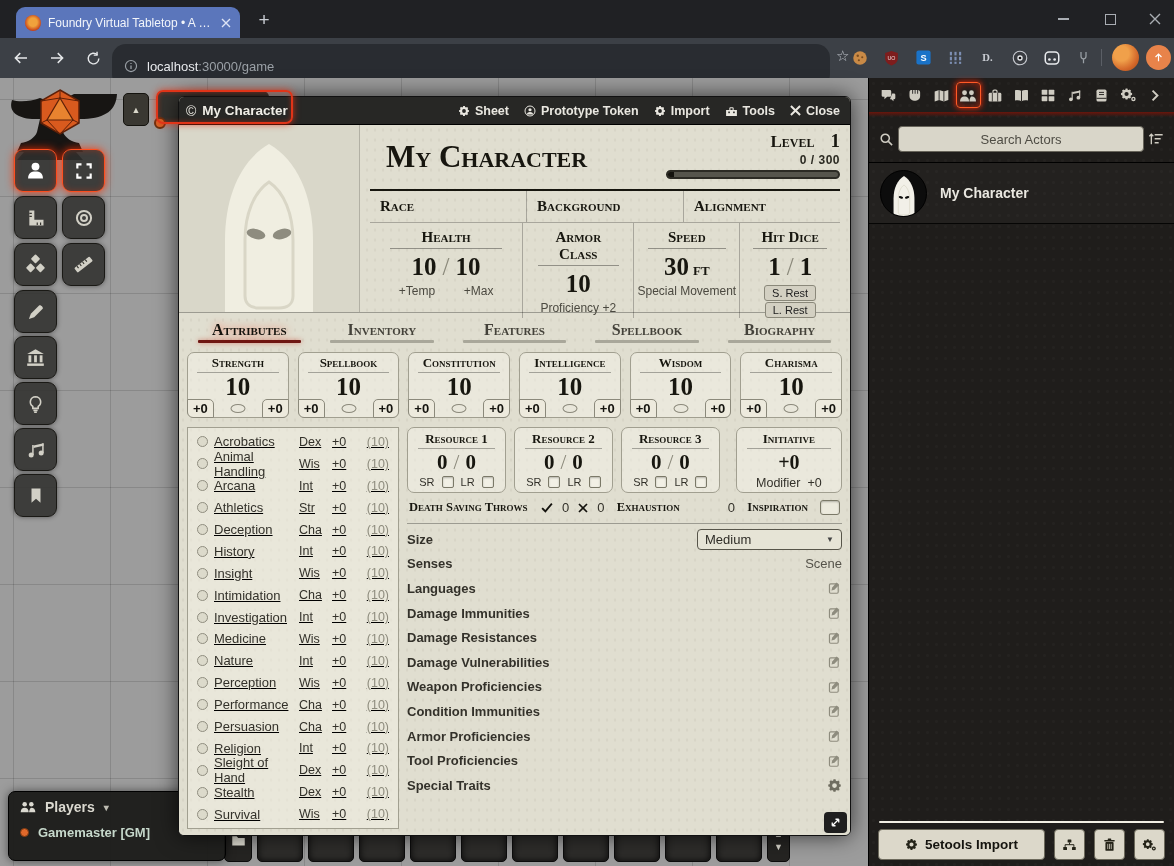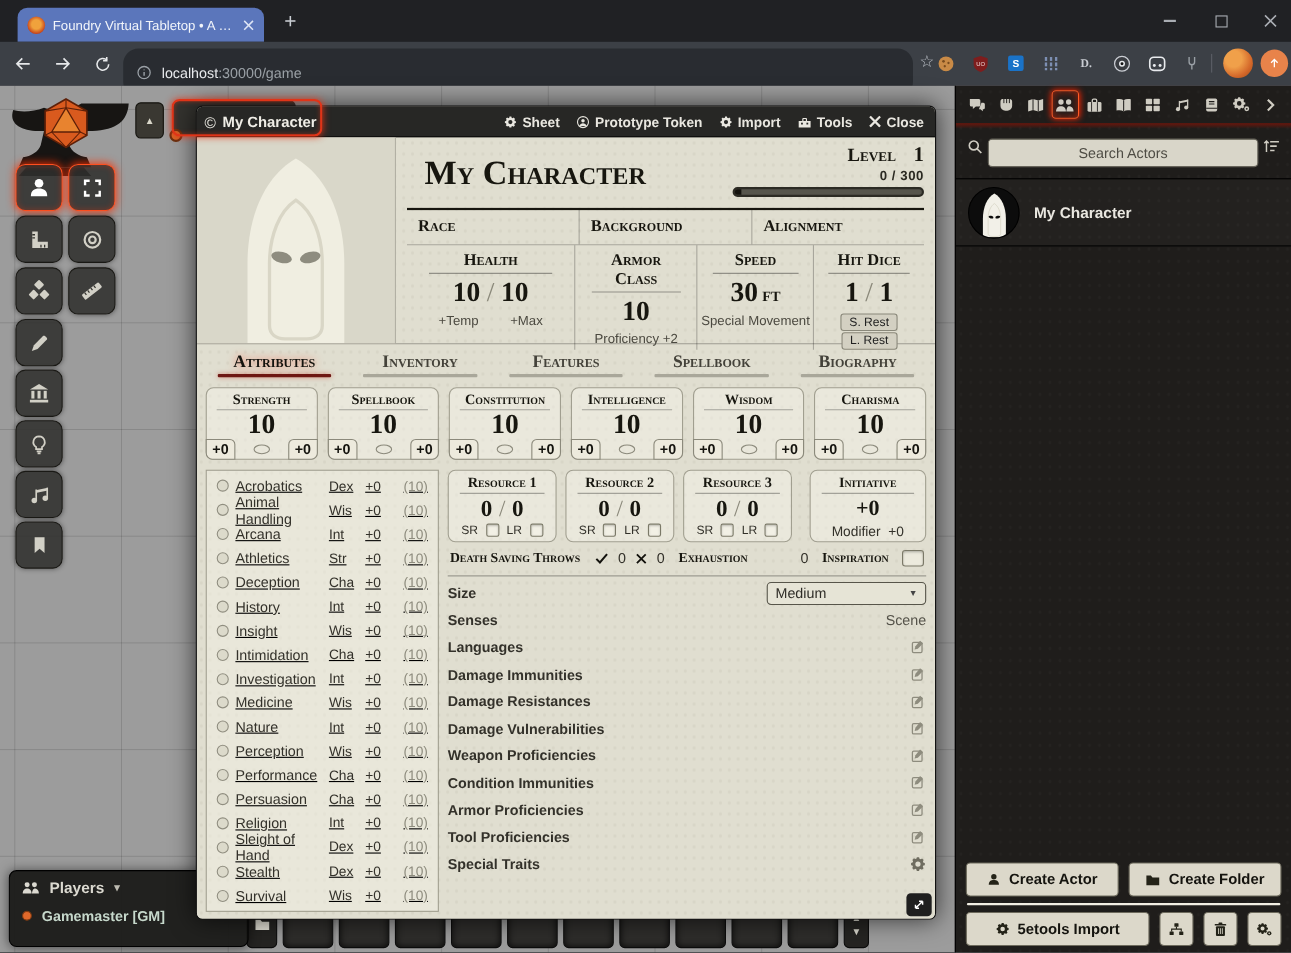--- a/index.html
+++ b/index.html
@@ -188,21 +188,21 @@
   
   .sidebar { position:absolute; left:868px; top:78px; width:306px; height:788px; background:#1f1d1b;
     border-left:1px solid #000; z-index:50;
     background-image:radial-gradient(rgba(255,255,255,0.025) 1px, transparent 1.6px); background-size:9px 11px; }
   .sb-tabs { height:34px; display:flex; align-items:center; padding:0 7px; gap:2px; }
   .sb-tab { width:27px; height:26px; display:flex; align-items:center; justify-content:center; color:#cfccc2; }
   .sb-tab.active { border:1px solid #ff5a26; border-radius:4px;
     box-shadow:0 0 6px #ff2400, inset 0 0 8px rgba(255,40,0,0.55); }
   .sb-collapse { margin-left:auto; }
   .sb-glow { height:5px; background:linear-gradient(rgba(125,20,8,0.8), rgba(125,20,8,0)); }
-  .sb-search { display:flex; align-items:flex-start; gap:4px; padding:9px 10px 10px; }
+  .sb-search { display:flex; align-items:center; gap:4px; padding:9px 10px 10px; }
   .search-input { flex:1; height:26px; border-radius:4px; border:1px solid #67645a; background:#d9d6c9;
     text-align:center; font-size:13px; color:#3c3a33; font-family:"Liberation Sans", sans-serif; outline:none; }
   .search-input::placeholder { color:#4e4c44; opacity:1; }
   .sb-list { border-top:1px solid #000; }
   .actor-row { height:61px; display:flex; align-items:center; gap:13px; padding:0 11px;
     border-bottom:1px solid rgba(0,0,0,0.85); background:rgba(255,255,255,0.02); }
   .av-circle { width:47px; height:47px; border-radius:50%; background:#0c0c0c; border:1px solid #000;
     overflow:hidden; display:flex; align-items:flex-end; justify-content:center; }
   .actor-name { font-size:14px; font-weight:700; color:#e9e7e0; }
   .sb-footer { position:absolute; bottom:0; left:0; right:0; padding:7px 9px 6px; }
@@ -1038,35 +1038,20 @@
             <path d="M80,46 C65,56 56,78 56,104 L56,160 C56,168 62,172 70,172 L90,172 C98,172 104,168 104,160 L104,104 C104,78 95,56 80,46 Z" fill="none" stroke="#d9d6c6" stroke-width="3"></path>
             <ellipse cx="67" cy="98" rx="9.5" ry="5" fill="#0c0c0c" transform="rotate(14 67 98)"></ellipse>
             <ellipse cx="93" cy="98" rx="9.5" ry="5" fill="#0c0c0c" transform="rotate(-14 93 98)"></ellipse>
           </svg>
         </div>
         <span class="actor-name">My Character</span>
       </div>
     </div>
 
   <div class="sb-footer">
-    <div class="f-row">
-      <div class="f-btn">
-        <svg class="fic" width="13" height="13" viewBox="0 0 24 24" fill="currentColor">
-            <circle cx="12" cy="7.5" r="4.5"></circle>
-            <path d="M3.5,21 C3.5,15 7,13 12,13 C17,13 20.5,15 20.5,21 Z"></path>
-          </svg>
-        <span>Create Actor</span>
-      </div>
-      <div class="f-btn">
-        <svg class="fic" width="14" height="12" viewBox="0 0 24 20" fill="currentColor">
-            <path d="M2,3 h7 l2.5,3 H22 V18 H2 Z"></path>
-          </svg>
-        <span>Create Folder</span>
-      </div>
-    </div>
     <div class="f-sep"></div>
     <div class="f-row" style="margin-bottom:0;">
       <div class="f-btn f-import">
         <svg class="fic" width="13" height="13" viewBox="0 0 24 24">
             <path fill-rule="evenodd" fill="currentColor" d="M10.3,2 h3.4 l0.5,2.2 a8,8 0 0 1 1.9,0.8 l1.9,-1.2 2.4,2.4 -1.2,1.9 a8,8 0 0 1 0.8,1.9 L22,10.3 v3.4 l-2.2,0.5 a8,8 0 0 1 -0.8,1.9 l1.2,1.9 -2.4,2.4 -1.9,-1.2 a8,8 0 0 1 -1.9,0.8 L13.7,22 h-3.4 l-0.5,-2.2 a8,8 0 0 1 -1.9,-0.8 l-1.9,1.2 -2.4,-2.4 1.2,-1.9 a8,8 0 0 1 -0.8,-1.9 L2,13.7 v-3.4 l2.2,-0.5 a8,8 0 0 1 0.8,-1.9 L3.8,6 6.2,3.6 8.1,4.8 a8,8 0 0 1 1.9,-0.8 Z M12,8.2 a3.8,3.8 0 1 0 0,7.6 a3.8,3.8 0 0 0 0,-7.6 Z"></path>
           </svg>
         <span>5etools Import</span>
       </div>
       <div class="f-btn f-sq">
         <svg class="fic" width="15" height="14" viewBox="0 0 24 22" fill="currentColor">

